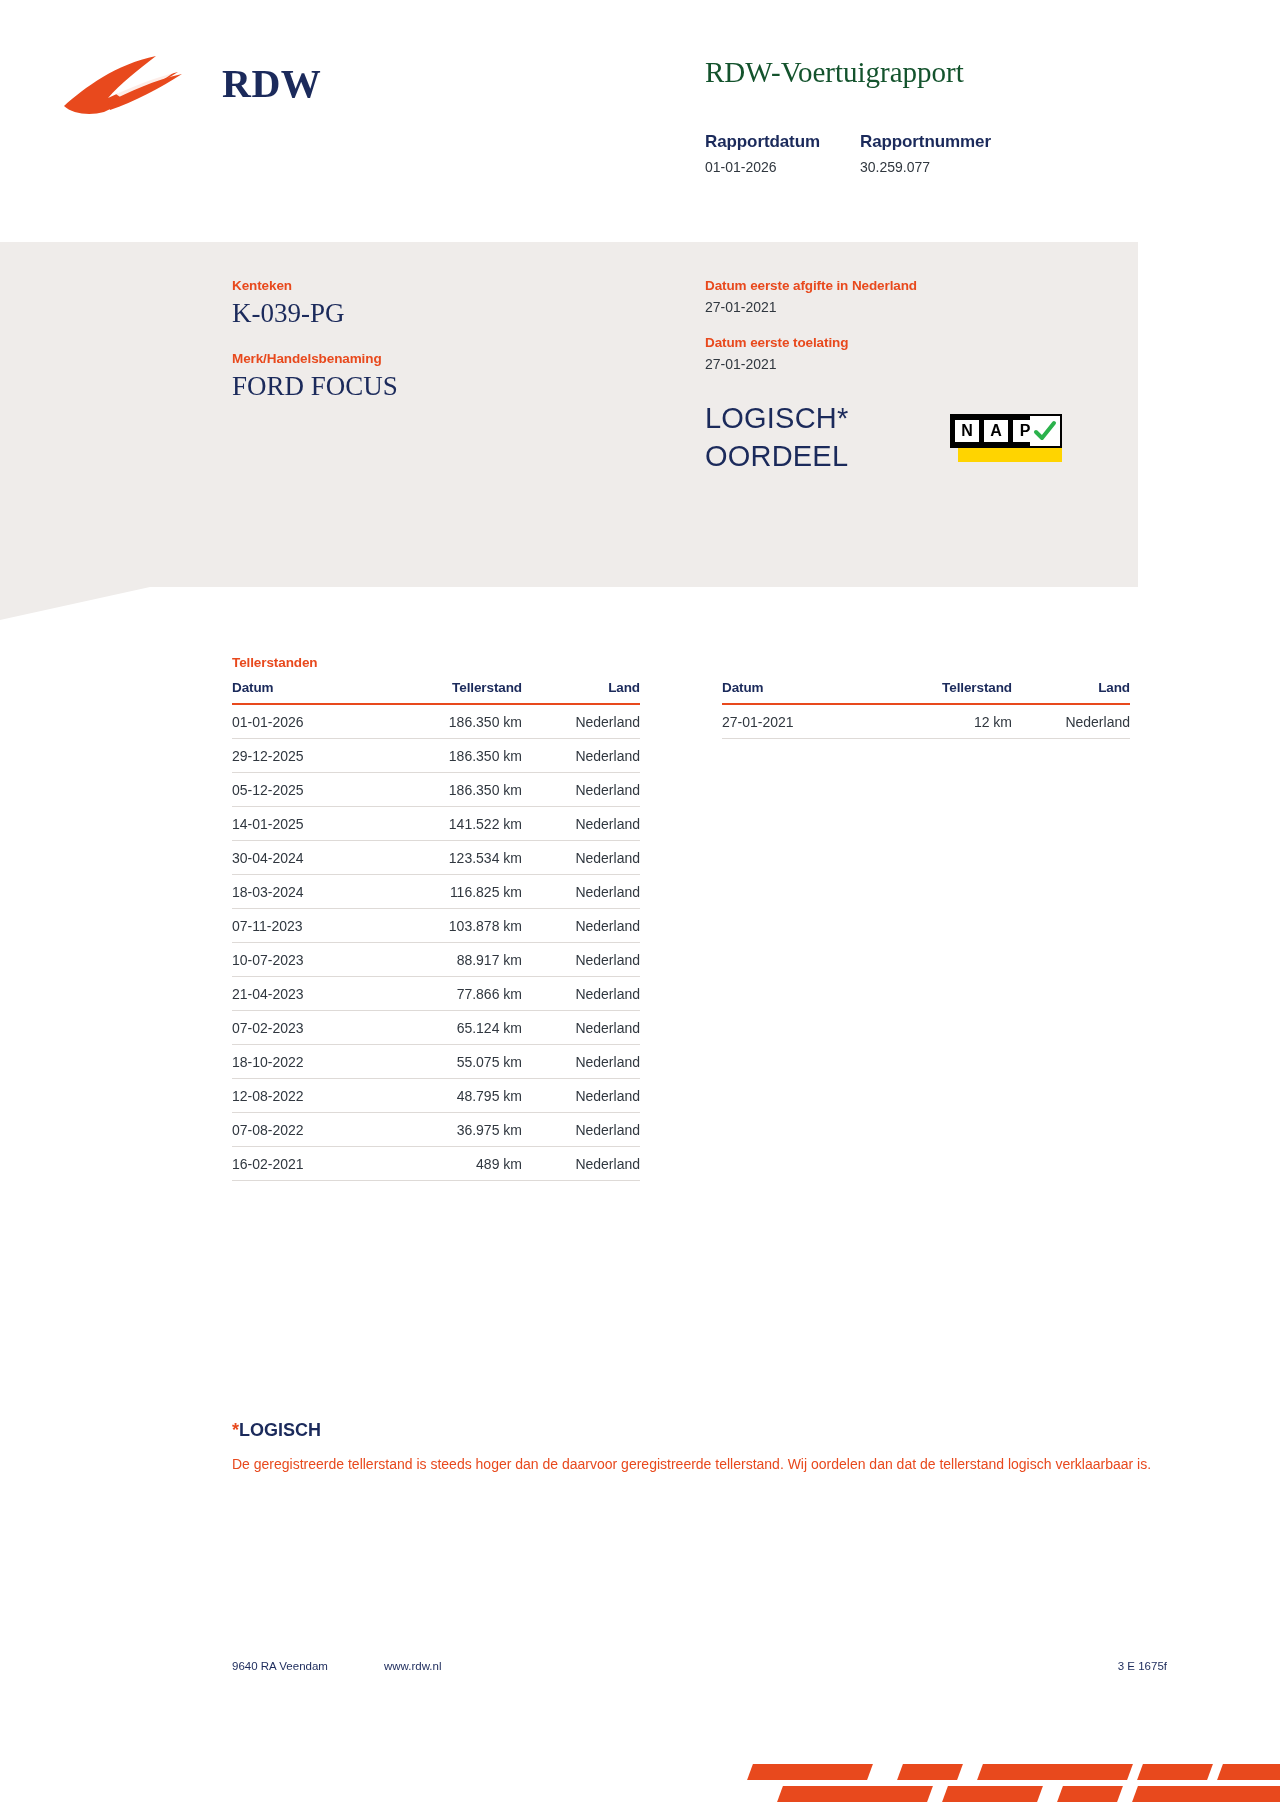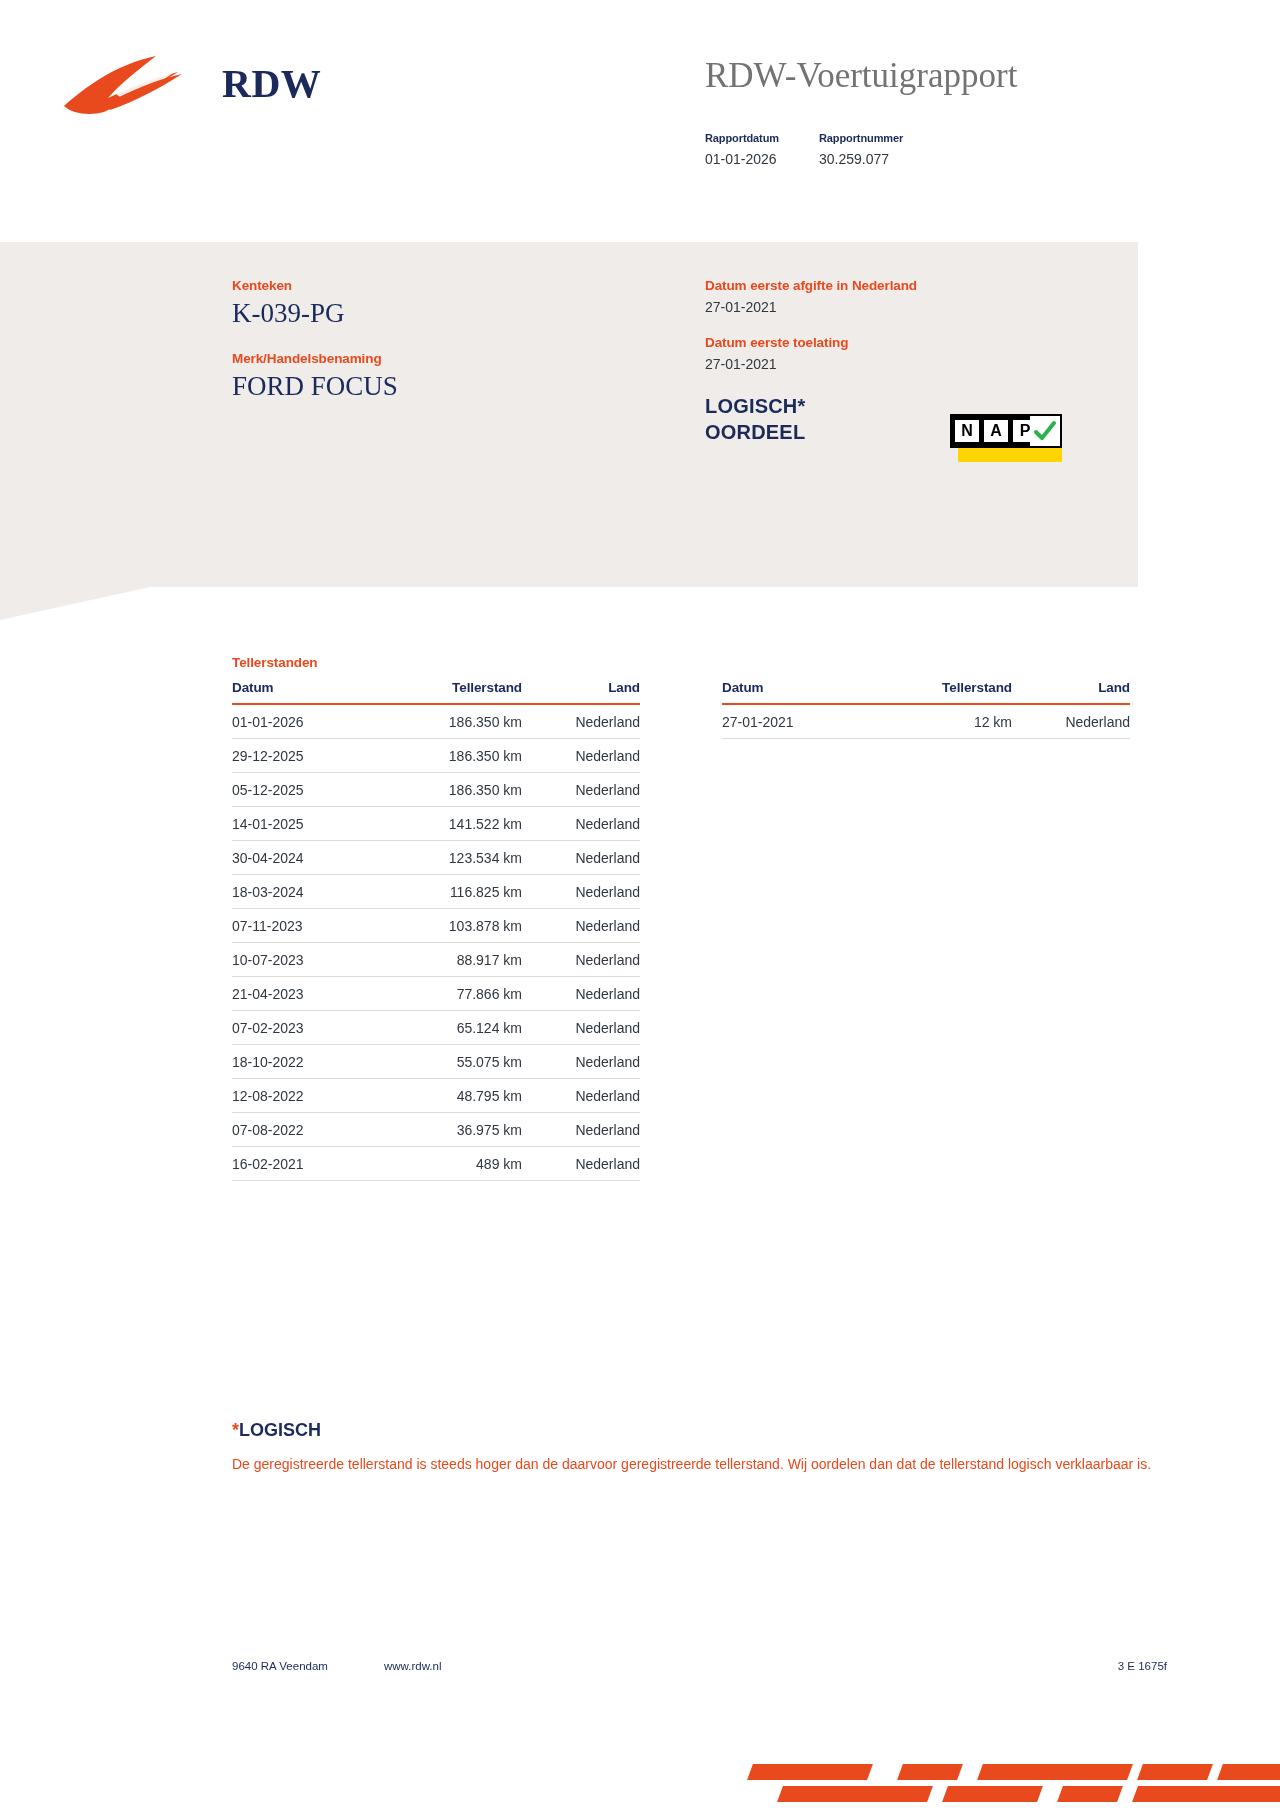--- a/index.html
+++ b/index.html
@@ -41,33 +41,33 @@
   .logo-text {
     font-size: 40px;
     font-weight: bold;
     color: #1b2a5b;
     letter-spacing: .5px;
     font-family: "Liberation Serif", serif;
   }
   .report-title {
     position: absolute;
     left: 705px; top: 56px;
-    font-size: 35px;
-    color: #737373;
+    font-size: 29px;
+    color: #14532d;
     font-family: "Liberation Serif", serif;
   }
   .meta {
     position: absolute;
     left: 705px; top: 132px;
     display: flex;
     gap: 40px;
   }
   .meta-col { display: flex; flex-direction: column; }
   .meta-label {
-    font-size: 11px;
+    font-size: 17px;
     font-weight: bold;
     color: #1b2a5b;
     letter-spacing: -0.1px;
     margin-bottom: 7px;
   }
   .meta-value {
     font-size: 14px;
     color: #30373f;
   }
 
@@ -110,23 +110,23 @@
     left: 705px; top: 36px;
   }
   .band-right .blk { margin-bottom: 20px; }
   .band-right .val-sm {
     font-size: 14px;
     color: #30373f;
     margin-top: 6px;
   }
   .oordeel {
     position: absolute;
-    left: 705px; top: 151px;
-    font-size: 20px;
-    font-weight: bold;
+    left: 705px; top: 158px;
+    font-size: 29px;
+    font-weight: normal;
     color: #1b2a5b;
     line-height: 1.3;
     letter-spacing: .2px;
   }
   .nap-badge {
     position: absolute;
     left: 950px; top: 172px;
     width: 112px; height: 48px;
   }
   .nap-badge .nap-top {

